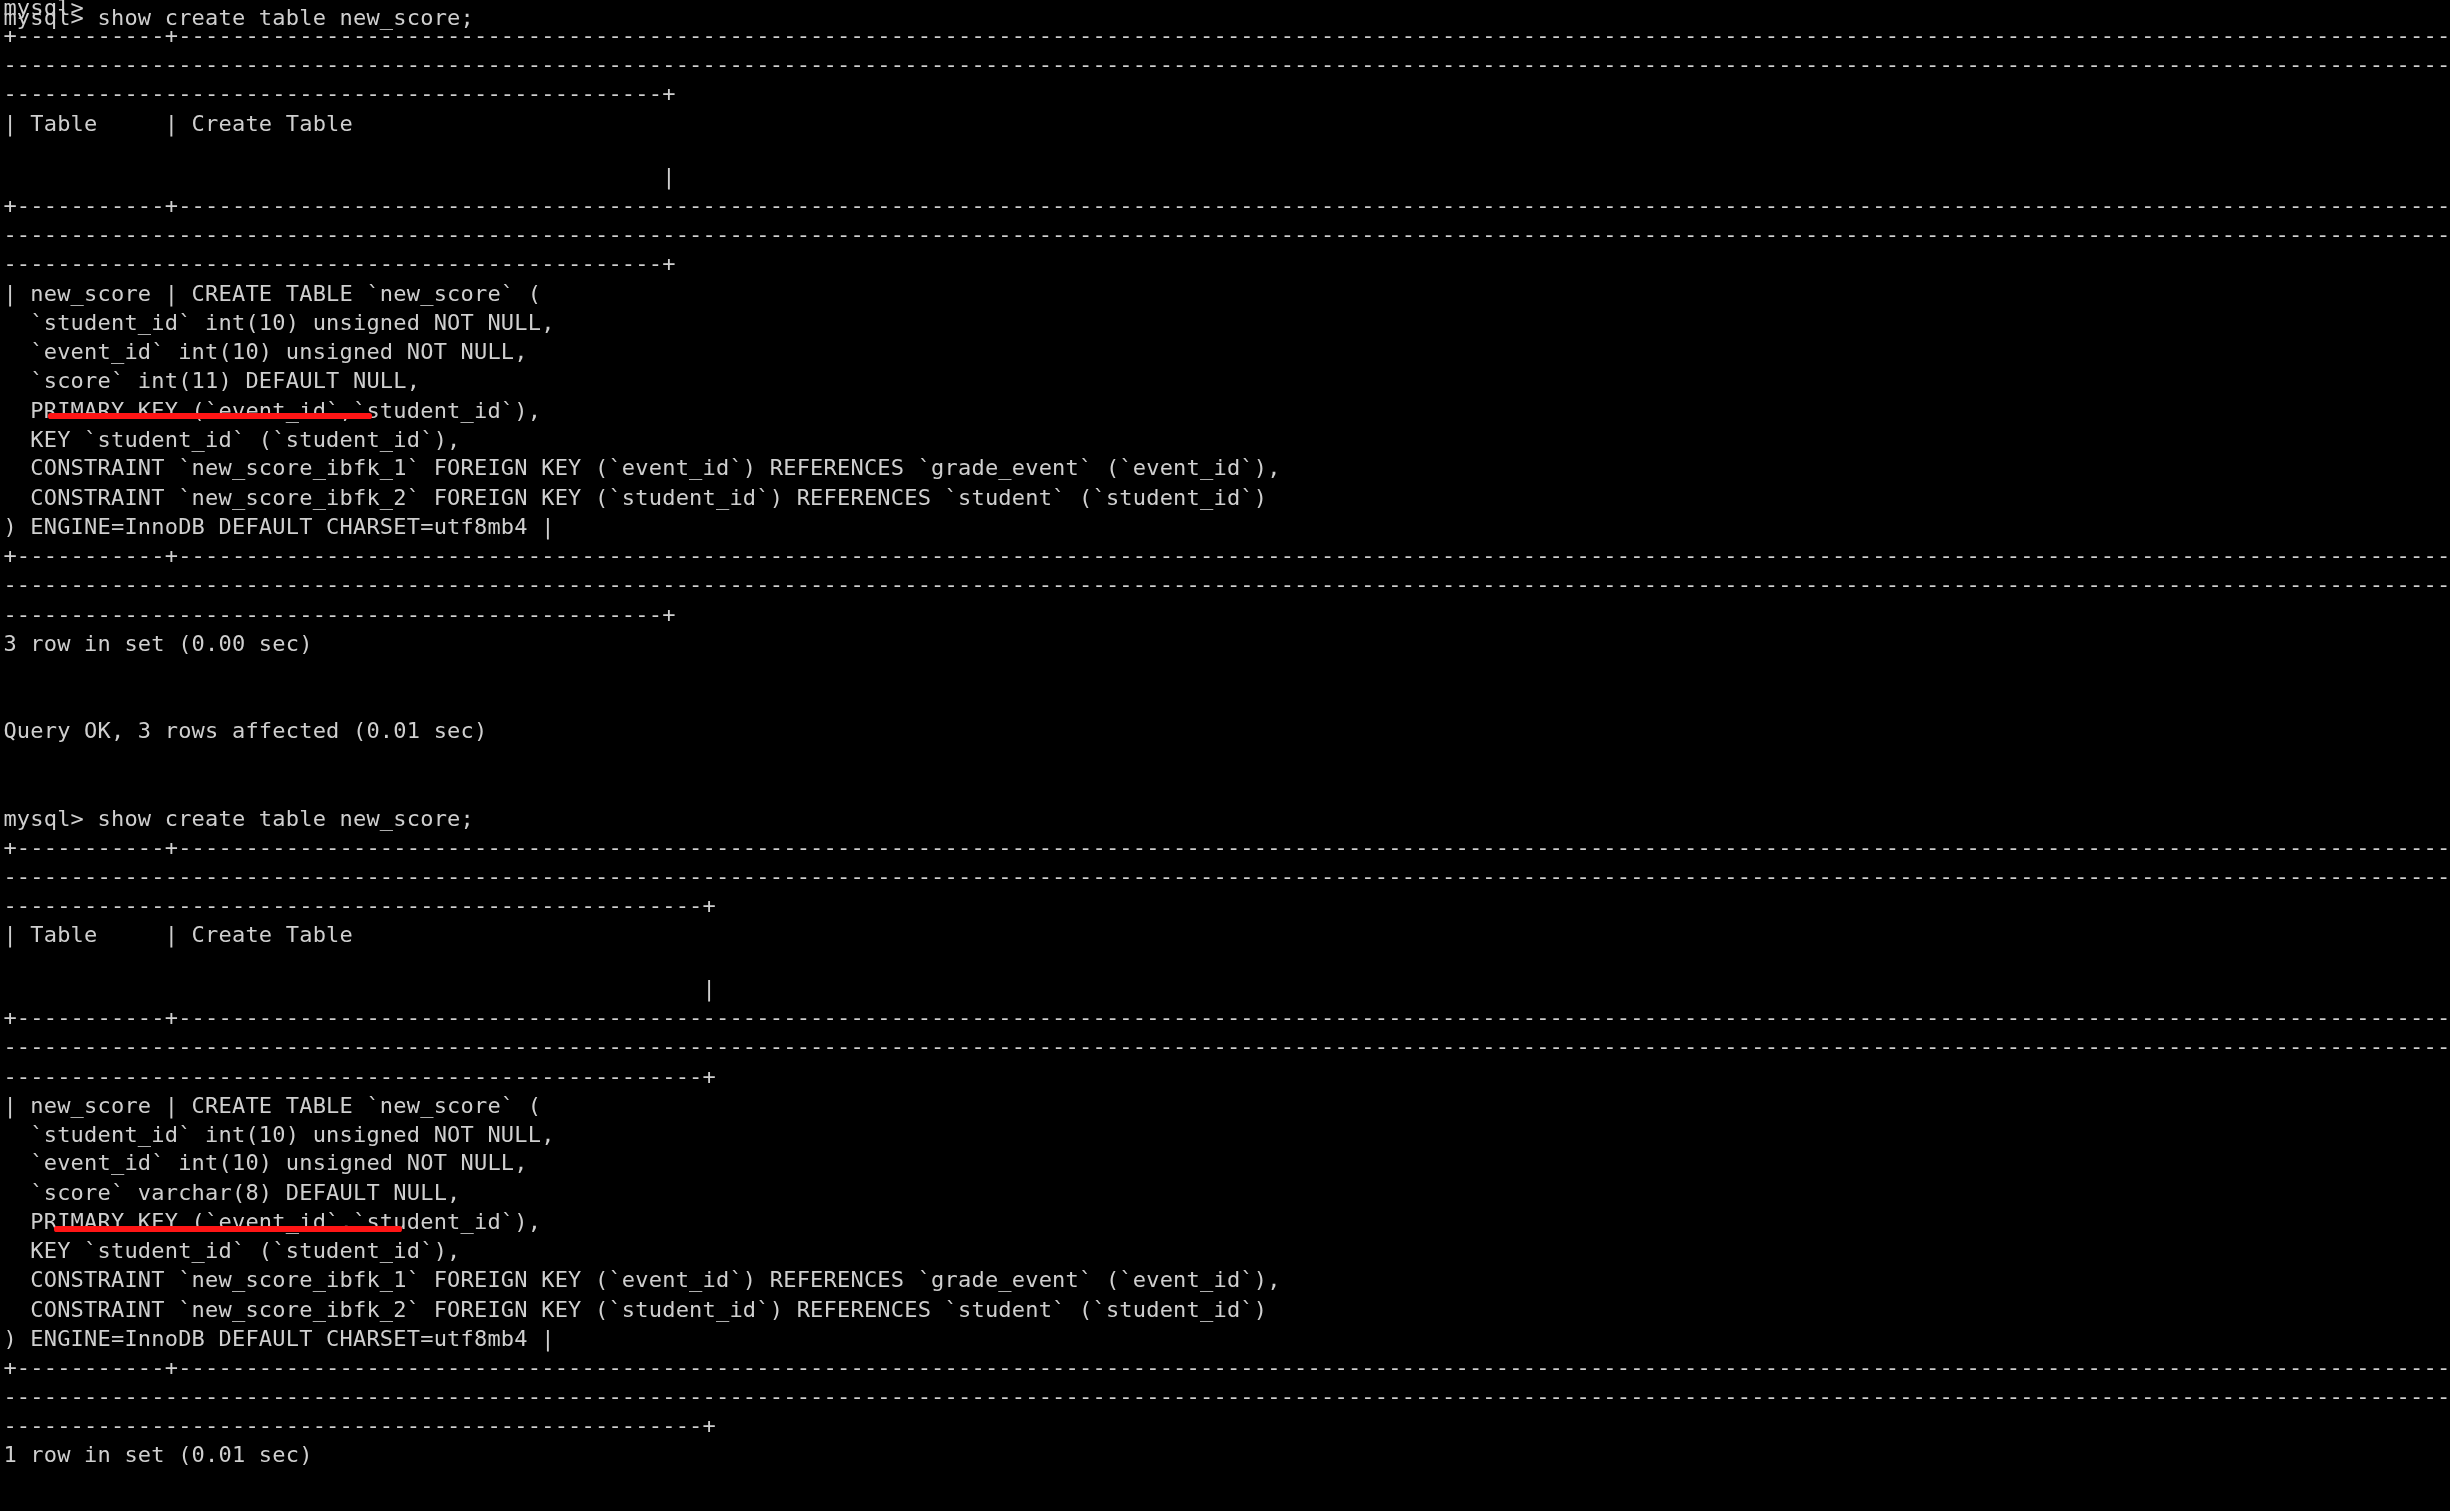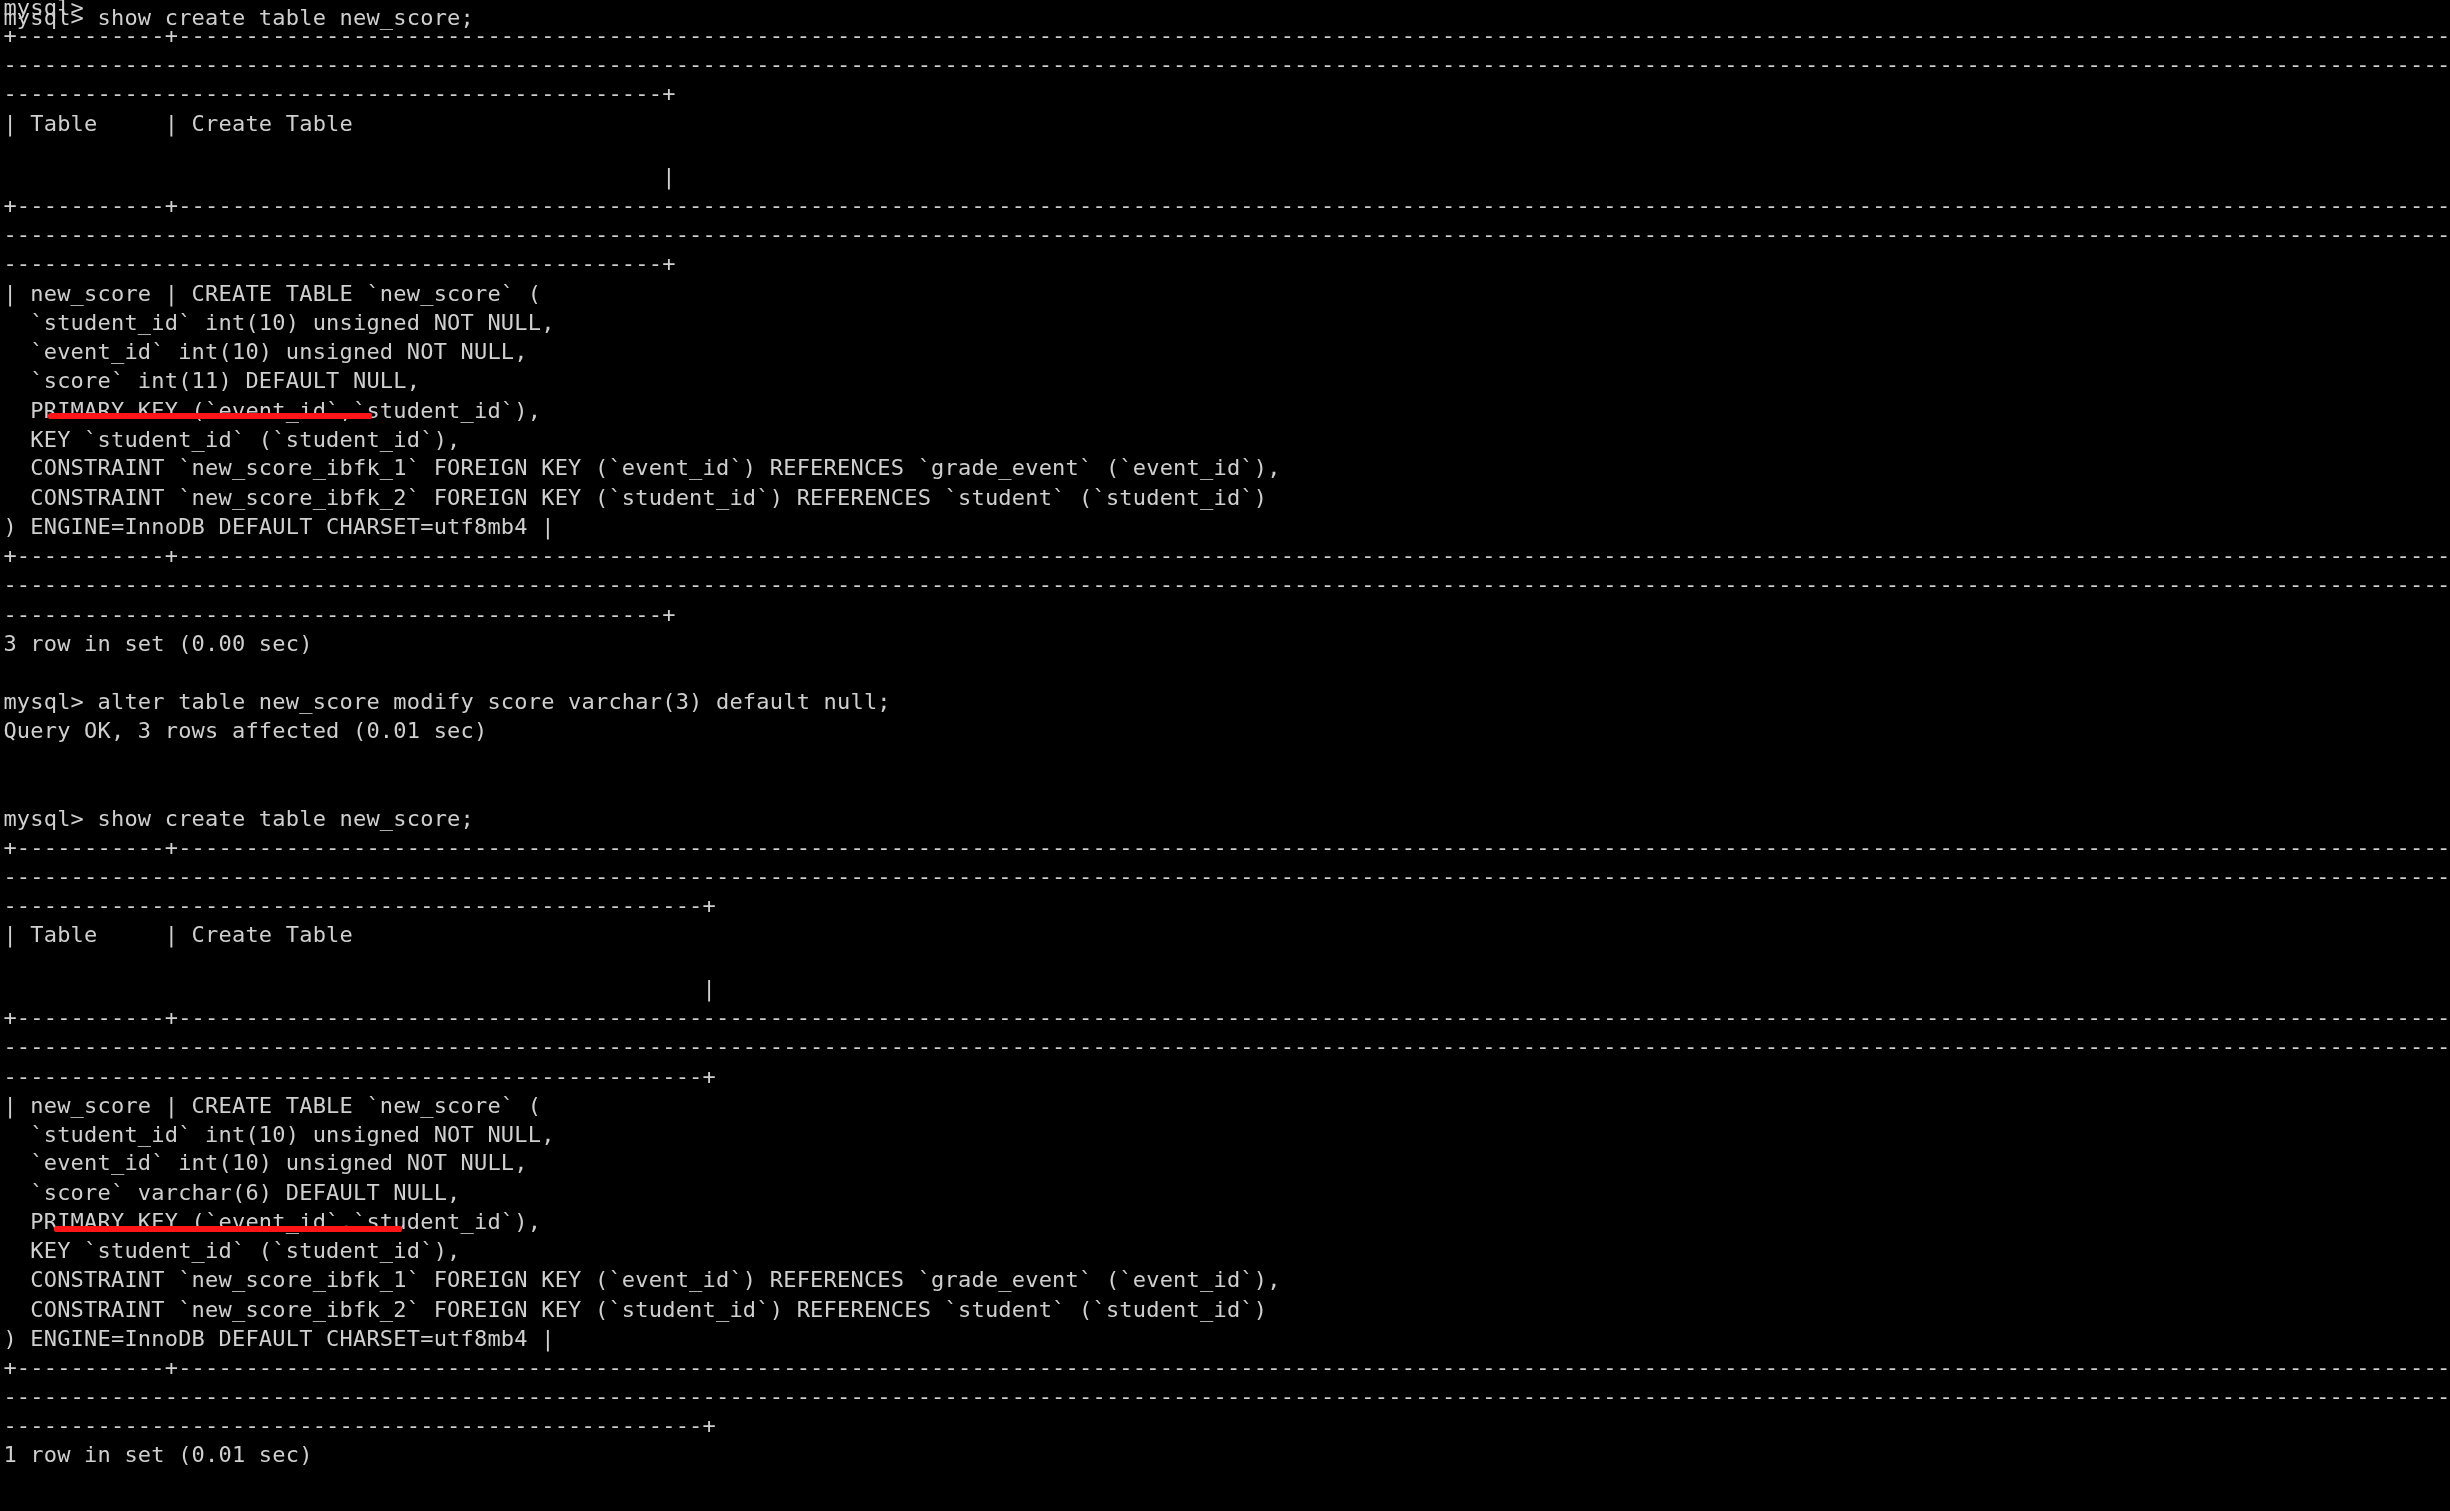--- a/index.html
+++ b/index.html
@@ -63,37 +63,36 @@
   <div class="term-line" style="top:396px">  PRIMARY KEY (`event_id`,`student_id`),</div>
   <div class="term-line" style="top:425px">  KEY `student_id` (`student_id`),</div>
   <div class="term-line" style="top:453px">  CONSTRAINT `new_score_ibfk_1` FOREIGN KEY (`event_id`) REFERENCES `grade_event` (`event_id`),</div>
   <div class="term-line" style="top:483px">  CONSTRAINT `new_score_ibfk_2` FOREIGN KEY (`student_id`) REFERENCES `student` (`student_id`)</div>
   <div class="term-line" style="top:512px">) ENGINE=InnoDB DEFAULT CHARSET=utf8mb4 |</div>
   <div class="term-line" style="top:541px">+-----------+----------------------------------------------------------------------------------------------------------------------------------------------------------------------------------</div>
   <div class="term-line" style="top:570px">-------------------------------------------------------------------------------------------------------------------------------------------------------------------------------------------------</div>
   <div class="term-line" style="top:600px">-------------------------------------------------+</div>
   <div class="term-line" style="top:629px">3 row in set (0.00 sec)</div>
   <div class="term-line" style="top:658px"></div>
-  <div class="term-line" style="top:687px">mysql&gt; alter table new_score modify score varchar(3) default null;</div>
   <div class="term-line" style="top:716px">Query OK, 3 rows affected (0.01 sec)</div>
   <div class="term-line" style="top:774px"></div>
   <div class="term-line" style="top:804px">mysql&gt; show create table new_score;</div>
   <div class="term-line" style="top:833px">+-----------+-------------------------------------------------------------------------------------------------------------------------------------------------------------------------------------</div>
   <div class="term-line" style="top:862px">-------------------------------------------------------------------------------------------------------------------------------------------------------------------------------------------------</div>
   <div class="term-line" style="top:891px">----------------------------------------------------+</div>
   <div class="term-line" style="top:920px">| Table     | Create Table</div>
   <div class="term-line" style="top:949px"></div>
   <div class="term-line" style="top:974px">                                                    |</div>
   <div class="term-line" style="top:1003px">+-----------+-------------------------------------------------------------------------------------------------------------------------------------------------------------------------------------</div>
   <div class="term-line" style="top:1032px">-------------------------------------------------------------------------------------------------------------------------------------------------------------------------------------------------</div>
   <div class="term-line" style="top:1062px">----------------------------------------------------+</div>
   <div class="term-line" style="top:1091px">| new_score | CREATE TABLE `new_score` (</div>
   <div class="term-line" style="top:1120px">  `student_id` int(10) unsigned NOT NULL,</div>
   <div class="term-line" style="top:1148px">  `event_id` int(10) unsigned NOT NULL,</div>
-  <div class="term-line" style="top:1178px">  `score` varchar(6) DEFAULT NULL,</div>
+  <div class="term-line" style="top:1178px">  `score` varchar(8) DEFAULT NULL,</div>
   <div class="term-line" style="top:1207px">  PRIMARY KEY (`event_id`,`student_id`),</div>
   <div class="term-line" style="top:1236px">  KEY `student_id` (`student_id`),</div>
   <div class="term-line" style="top:1265px">  CONSTRAINT `new_score_ibfk_1` FOREIGN KEY (`event_id`) REFERENCES `grade_event` (`event_id`),</div>
   <div class="term-line" style="top:1295px">  CONSTRAINT `new_score_ibfk_2` FOREIGN KEY (`student_id`) REFERENCES `student` (`student_id`)</div>
   <div class="term-line" style="top:1324px">) ENGINE=InnoDB DEFAULT CHARSET=utf8mb4 |</div>
   <div class="term-line" style="top:1353px">+-----------+-------------------------------------------------------------------------------------------------------------------------------------------------------------------------------------</div>
   <div class="term-line" style="top:1382px">-------------------------------------------------------------------------------------------------------------------------------------------------------------------------------------------------</div>
   <div class="term-line" style="top:1411px">----------------------------------------------------+</div>
   <div class="term-line" style="top:1440px">1 row in set (0.01 sec)</div>
 

